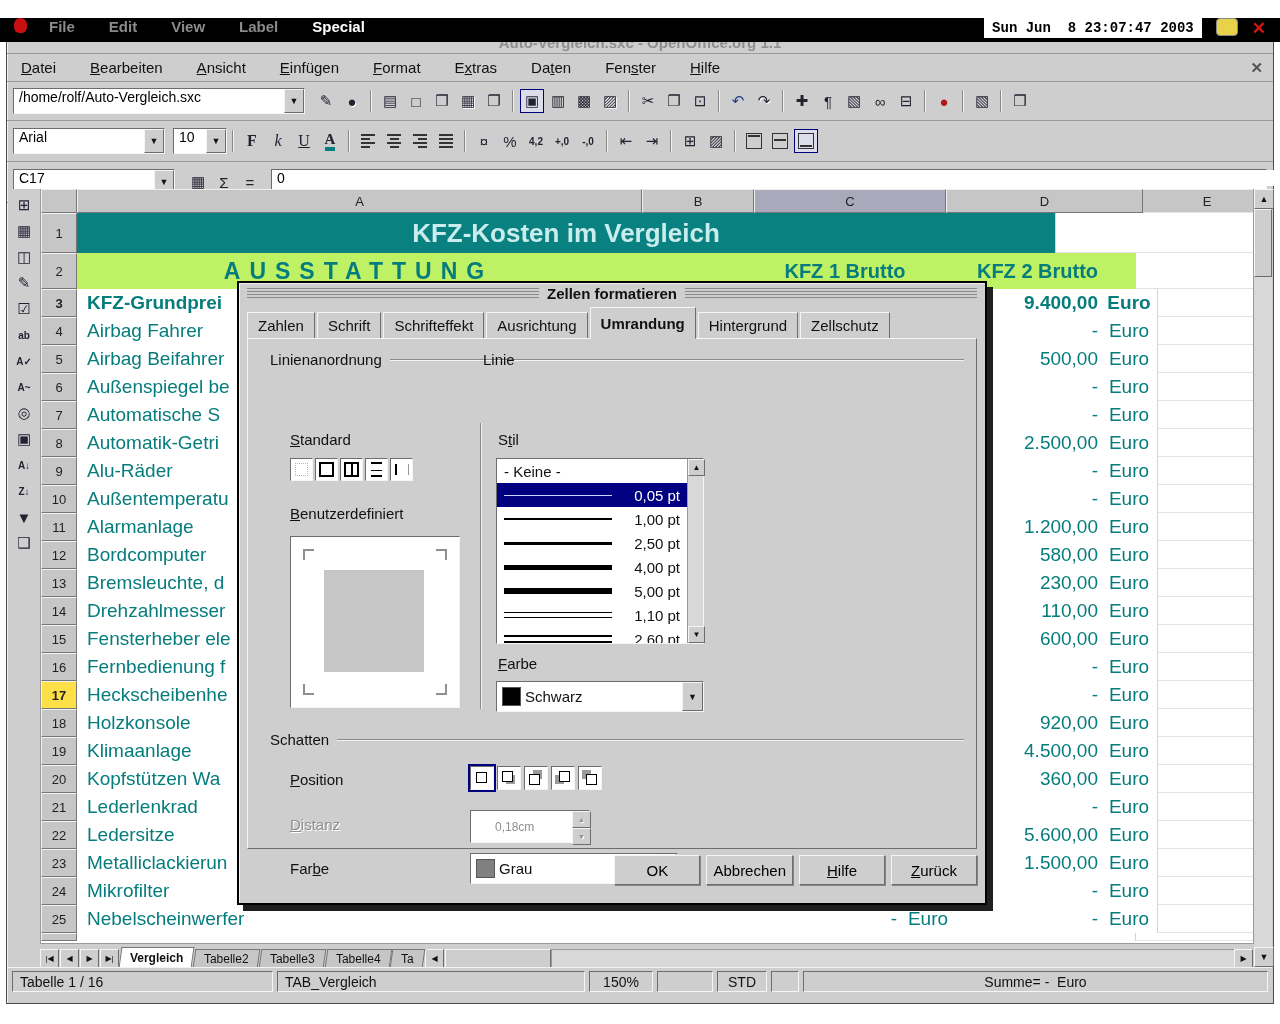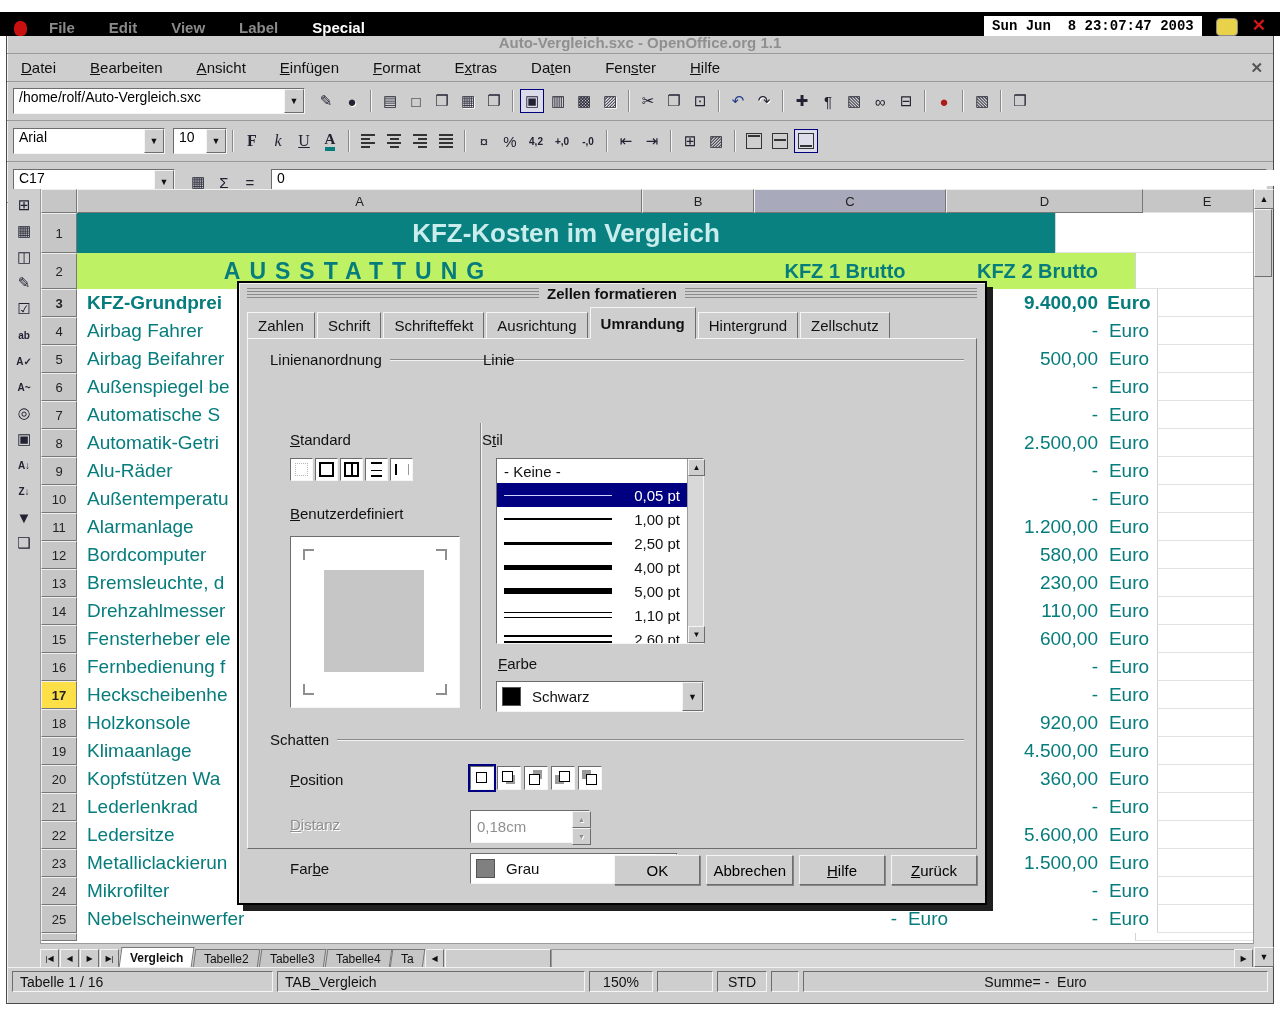--- a/index.html
+++ b/index.html
@@ -5,21 +5,21 @@
   html,body{margin:0;padding:0}
   body{width:1280px;height:1024px;position:relative;background:#fff;
        font-family:"Liberation Sans",sans-serif;overflow:hidden;font-size:14px;color:#111}
   
   .raised{background:#cecece;border:1px solid;border-color:#f5f5f5 #6d6d6d #6d6d6d #f5f5f5}
   .sunken{background:#fff;border:1px solid;border-color:#6d6d6d #f5f5f5 #f5f5f5 #6d6d6d}
   .btn{display:flex;align-items:center;justify-content:center;cursor:default;user-select:none}
   .disabled{color:#8f8f8f;text-shadow:1px 1px 0 #fff}
   .pressed{border-color:#00007f;border-width:1px;box-shadow:inset 0 0 0 1px #00007f;background:#dcdcea}
   
-  #macbar{position:absolute;left:0;top:12px;width:1280px;height:24px;background:#000;display:flex;align-items:flex-end;z-index:50}
+  #macbar{position:absolute;left:0;top:18px;width:1280px;height:24px;background:#000;display:flex;align-items:flex-start;z-index:50}
   #macbar .apple{width:13px;height:15px;background:#c81010;border-radius:45% 45% 40% 40%;margin:0 22px 0 14px}
   #macbar .mitem{color:#8a8a8a;font-weight:bold;font-size:15px;margin-right:34px;display:inline-block}
   #macbar .mitem.active{color:#fff}
   #macbar .clock{margin-left:auto;background:#fff;color:#000;font-family:"Liberation Mono",monospace;
                  font-weight:bold;font-size:14px;padding:2px 8px;white-space:pre}
   #macbar .appicon{width:20px;height:16px;background:#e8d24a;border:1px solid #888;border-radius:4px;margin:0 14px}
   #macbar .closex{color:#d01818;font-weight:bold;font-size:17px;margin-right:14px}
   #deskstrip{position:absolute;left:0;top:24px;width:1280px;height:8px;
              background:repeating-conic-gradient(#3a3a3a 0% 25%,#0c0c0c 0% 50%) 0 0/4px 4px;z-index:1}
   
@@ -144,36 +144,36 @@
   #stylelist{position:absolute;left:248px;top:119px;width:206px;height:184px;display:flex}
   #stylelist .items{flex:1;overflow:hidden}
   .lsrow{height:24px;display:flex;align-items:center;padding:0 7px;font-size:15px;position:relative}
   .lsrow .lg{flex:1;margin-right:10px}
   .lsrow .ll{width:58px;text-align:right}
   .lsrow.sel{background:#000080;color:#fff}
   #stylescroll{width:15px;background:#d8d8d8;border-left:1px solid #9a9a9a;display:flex;flex-direction:column;justify-content:space-between}
   #stylescroll .sbtn{width:15px;height:15px;font-size:8px}
   
   .colorcombo{position:absolute;height:29px;display:flex;align-items:stretch}
-  .colorcombo .cfield{flex:1;display:flex;align-items:center;gap:11px;padding:0 5px;font-size:15px}
+  .colorcombo .cfield{flex:1;display:flex;align-items:center;gap:4px;padding:0 5px;font-size:15px}
   .swatch{width:17px;height:17px;border:1px solid #555;flex:none}
   .colorcombo .drop{width:19px;font-size:9px}
   
   #shposs{position:absolute;left:222px;top:427px;display:flex;gap:3px}
   .shp{width:22px;height:22px;background:#fff;border:1px solid;border-color:#6d6d6d #f5f5f5 #f5f5f5 #6d6d6d;position:relative}
   .shp.sel{box-shadow:0 0 0 2px #000080}
   .shp .b{position:absolute;width:9px;height:9px;border:1px solid #000;background:#fff}
   .shp .s{position:absolute;width:9px;height:9px;background:#9a9a9a}
   .sp1 .b{left:5px;top:5px}
   .sp2 .s{left:8px;top:8px}.sp2 .b{left:4px;top:4px}
   .sp3 .s{left:8px;top:3px}.sp3 .b{left:4px;top:7px}
   .sp4 .s{left:3px;top:8px}.sp4 .b{left:7px;top:4px}
   .sp5 .s{left:3px;top:3px}.sp5 .b{left:7px;top:7px}
   #distspin{position:absolute;left:222px;top:471px;width:118px;height:31px;display:flex}
-  #distspin .dfield{flex:1;display:flex;align-items:center;padding:0 6px;font-size:15px;background:#fff}
+  #distspin .dfield{flex:1;display:flex;align-items:center;padding:0 24px;font-size:12px;background:#fff}
   #distspin .spin{width:17px;display:flex;flex-direction:column}
   #distspin .spin .sbtn{width:17px;height:15px;font-size:7px}
   
   #dlgbtns{position:absolute;left:0;right:8px;top:572px;display:flex;justify-content:flex-end;gap:6px}
   .dbtn{min-width:86px;height:30px;font-size:15px;background:#cecece;
         border:1px solid;border-color:#f5f5f5 #6d6d6d #6d6d6d #f5f5f5;box-shadow:1px 1px 0 rgba(0,0,0,.35)}
 </style>
 </head>
 <body>
 
@@ -752,21 +752,21 @@
       <span class="cm bl"></span>
       <span class="cm br"></span>
       <span class="inner"></span>
     </div>
     <div id="vdiv"></div>
 
     <div class="grouplab" style="left:235px;top:12px;right:12px">
       <span>Linie</span>
         <span class="grule" style="flex:1"></span>
     </div>
-    <div class="sublab" style="left:234px;top:92px">S<u>t</u>il</div>
+    <div class="sublab" style="left:250px;top:92px">S<u>t</u>il</div>
     <div id="stylelist" class="sunken">
       <div class="items" id="lsitems">
           <div class="lsrow">
             <span class="ll" style="width: auto; text-align: left; flex: 1 1 0%;">- Keine -</span>
           </div>
           <div class="lsrow sel">
             <span class="lg" style="border-top: 1px solid rgb(207, 211, 255);"></span>
             <span class="ll">0,05 pt</span>
           </div>
           <div class="lsrow">

